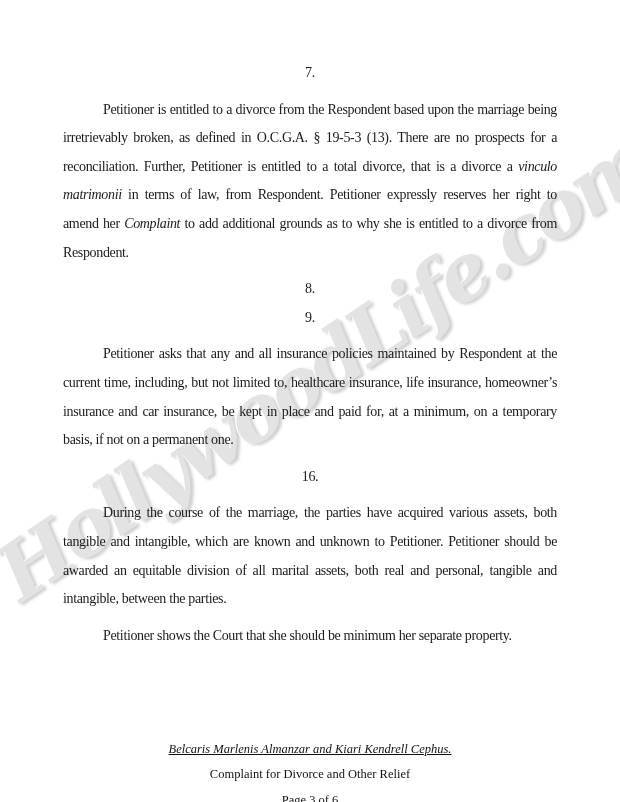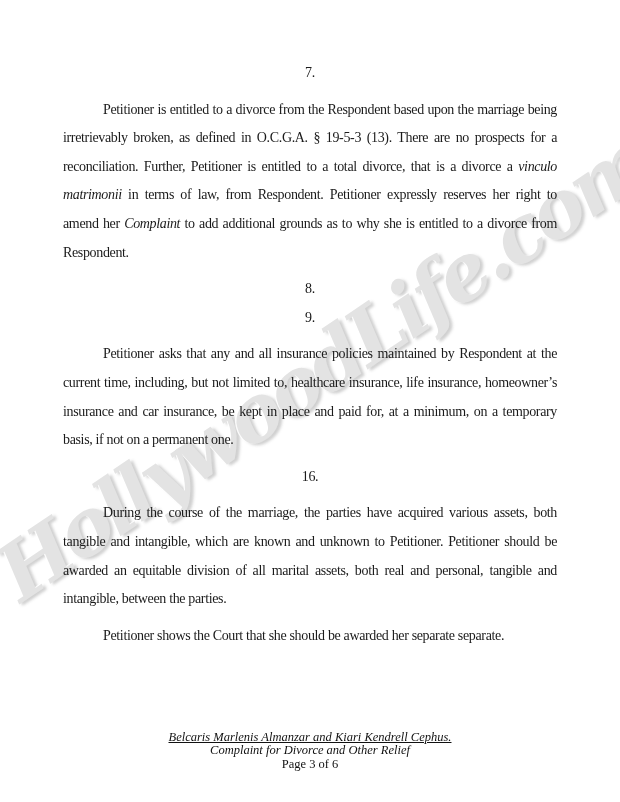--- a/index.html
+++ b/index.html
@@ -45,23 +45,23 @@
 
   
   .doc-footer {
     position: absolute;
     left: 0; top: 731px; width: 100%;
     text-align: center;
     font-size: 12.5px; line-height: 13.4px;
     color: #111111;
     z-index: 2;
   }
-  .f-line { margin: 0; }
+  .f-line { margin: 12px; }
   .f-caption { font-style: italic; text-decoration: underline; }
-  .f-title { font-style: italic; }
+  .f-title { }
 </style>
 </head>
 <body>
 
 <div class="page">
 
   <div class="watermark">HollywoodLife.com</div>
 
   <main class="doc-body">
 
@@ -69,21 +69,21 @@
     <p class="para"><span>Petitioner is entitled to a divorce from the Respondent based upon the marriage being irretrievably broken, as defined in O.C.G.A. § 19-5-3 (13). There are no prospects for a reconciliation.  Further, Petitioner is entitled to a total divorce, that is a divorce a </span><span class="run-italic">vinculo matrimonii</span><span> in terms of law, from Respondent.  Petitioner expressly reserves her right to amend her </span><span class="run-italic">Complaint</span><span> to add additional grounds as to why she is entitled to a divorce from Respondent.</span></p>
 
     <div class="pnum">8.</div>
 
     <div class="pnum">9.</div>
     <p class="para"><span>Petitioner asks that any and all insurance policies maintained by Respondent at the current time, including, but not limited to, healthcare insurance, life insurance, homeowner’s insurance and car insurance, be kept in place and paid for, at a minimum, on a temporary basis, if not on a permanent one.</span></p>
 
     <div class="pnum">16.</div>
     <p class="para"><span>During the course of the marriage, the parties have acquired various assets, both tangible and intangible, which are known and unknown to Petitioner.  Petitioner should be awarded an equitable division of all marital assets, both real and personal, tangible and intangible, between the parties.</span></p>
 
-    <p class="para"><span>Petitioner shows the Court that she should be awarded her separate separate.</span></p>
+    <p class="para"><span>Petitioner shows the Court that she should be minimum her separate property.</span></p>
 
   </main>
 
   <footer class="doc-footer">
     <div class="f-line f-caption">Belcaris Marlenis Almanzar and Kiari Kendrell Cephus.</div>
     <div class="f-line f-title">Complaint for Divorce and Other Relief</div>
     <div class="f-line">Page 3 of 6</div>
   </footer>
 
 </div>

